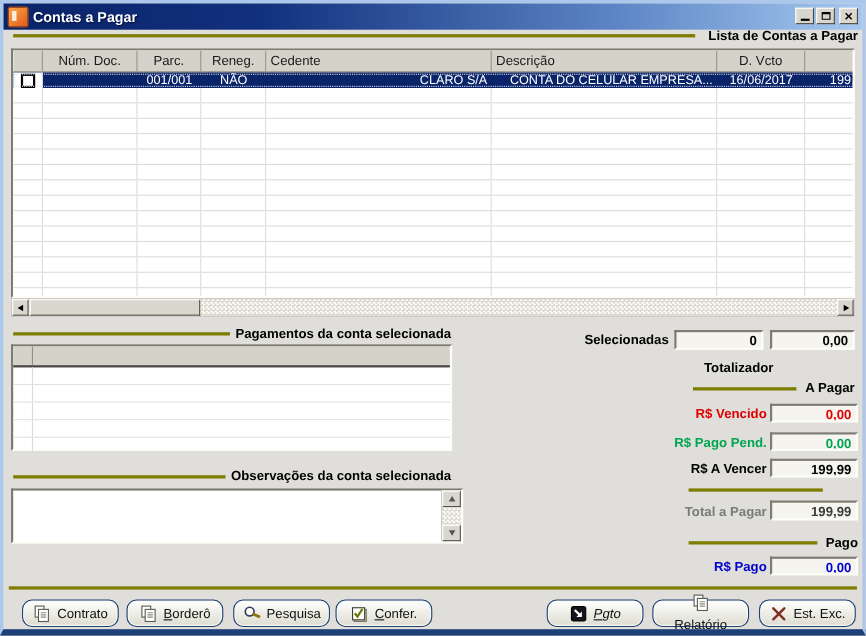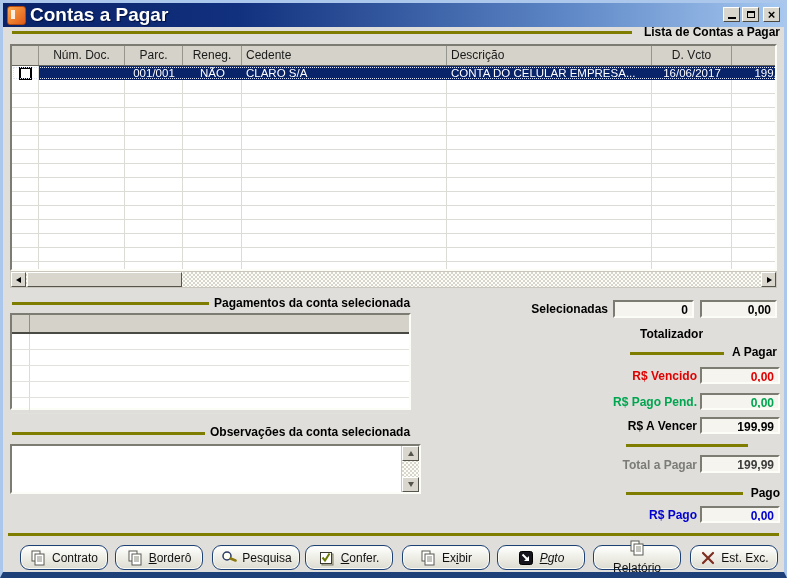--- a/index.html
+++ b/index.html
@@ -12,21 +12,21 @@
   
   .titlebar{
     position:absolute;left:0;top:0;right:0;height:24px;
     background:linear-gradient(90deg,#0a2368 0%,#11307e 30%,#5d87c6 72%,#a6c8f0 100%);
     display:flex;align-items:center;padding-left:4px;box-sizing:border-box;
   }
   .appicon{width:17px;height:17px;border-radius:3px;margin-right:4px;
     background:linear-gradient(135deg,#f9a64a,#e25a17);border:1px solid #b34a10;
     position:relative;flex:none;}
   .appicon::after{content:"";position:absolute;left:3px;top:3px;width:4px;height:9px;background:#fff;opacity:.85;}
-  .title-text{color:#fff;font-size:19px;font-weight:bold;text-shadow:1px 1px 1px #001040;}
+  .title-text{color:#fff;font-size:13px;font-weight:bold;text-shadow:1px 1px 1px #001040;}
   .wbtns{position:absolute;right:4px;top:4px;display:flex;gap:2px;}
   .wbtn{width:17px;height:15px;background:#d9d6cd;box-sizing:border-box;
     border:1px solid;border-color:#ffffff #4a4a42 #4a4a42 #ffffff;
     display:flex;align-items:center;justify-content:center;cursor:default;}
   .wbtn.close{margin-left:2px;}
   .glyph-min{width:8px;height:2px;background:#000;margin-top:7px;}
   .glyph-max{width:8px;height:7px;box-sizing:border-box;border:1px solid #000;border-top-width:2px;}
   .glyph-x{font-size:13px;font-weight:bold;color:#000;line-height:13px;}
   
   .oline{position:absolute;height:3px;background:#7f7d00;}
@@ -36,21 +36,21 @@
   #list-grid{position:absolute;left:7px;top:41px;width:767px;height:227px;}
   .grid-inner{position:absolute;inset:0;overflow:hidden;background:#fff;}
   .ghead{display:flex;background:#d5d2c9;border-bottom:1px solid #68685f;width:810px;}
   .hcell{flex:none;height:19px;line-height:19px;font-size:12px;color:#1a1a1a;
     box-sizing:border-box;border-right:1px solid #96968e;padding:0 4px;white-space:nowrap;overflow:hidden;}
   .hcell.l{text-align:left;}.hcell.c{text-align:center;}
   .srow{display:flex;height:14px;background:#0a246a;color:#fff;width:810px;
     outline:1px dotted #dfe4f2;outline-offset:-2px;}
   .scell{flex:none;font-size:11.5px;line-height:14px;box-sizing:border-box;padding:0 4px;
     white-space:nowrap;overflow:hidden;}
-  .scell.l{text-align:left;}.scell.c{text-align:center;}
+  .scell.l{text-align:right;}.scell.c{text-align:center;}
   .cbcell{flex:none;background:#fff;display:flex;align-items:center;justify-content:center;
     box-sizing:border-box;border-right:1px solid #dbdbd6;}
   .checkbox{width:9px;height:9px;border:2px solid #000;background:#fff;}
   .drow{display:flex;height:13px;border-bottom:1px solid #dcdcd7;width:810px;}
   .dcell{flex:none;height:100%;box-sizing:border-box;border-right:1px solid #dcdcd7;}
   
   .dither{background-image:conic-gradient(#fdfdf8 0 25%,#d8d5cc 0 50%,#fdfdf8 0 75%,#d8d5cc 0);background-size:4px 4px;}
   #hscroll{position:absolute;left:7px;top:268px;width:767px;height:17px;box-sizing:border-box;border:1px solid #c9c6be;}
   .sbtn{position:absolute;background:#d9d6cd;box-sizing:border-box;
     border:1px solid;border-color:#ffffff #55554e #55554e #ffffff;
@@ -408,58 +408,44 @@
     <span class="ticon">
         <svg width="16" height="16" viewBox="0 0 16 16">
           <rect x="3" y="4" width="11" height="11" fill="#cfcaaf" stroke="#7a7a6a"></rect>
           <rect x="1.5" y="2.5" width="11" height="11" fill="#fff" stroke="#3a3a30"></rect>
           <path d="M3.5 7.5 L6 10.5 L10.5 3.5" fill="none" stroke="#6b7a00" stroke-width="2"></path>
         </svg>
       </span>
     <span class="tlabel"><span></span><span class="ul">C</span><span>onfer.</span></span>
   </button>
 
-  <button class="tbtn" style="left:399px;">
+
+  <button class="tbtn" style="left:494px;font-style:italic;">
+    <span class="ticon">
+        <svg width="16" height="16" viewBox="0 0 16 16">
+          <rect x="1.5" y="1.5" width="13" height="13" rx="2" fill="#14141c" stroke="#000"></rect>
+          <line x1="4.5" y1="4.5" x2="9" y2="9" stroke="#fff" stroke-width="2"></line>
+          <path d="M11 11 L11 6 L6 11 Z" fill="#fff"></path>
+        </svg>
+      </span>
+    <span class="tlabel"><span></span><span class="ul">P</span><span>gto</span></span>
+  </button>
+
+  <button class="tbtn" style="left:590px;flex-direction:column;">
     <span class="ticon">
         <svg width="16" height="16" viewBox="0 0 16 16">
           <rect x="2" y="1" width="8" height="10" fill="#fff" stroke="#5a5a52"></rect>
           <rect x="5" y="4" width="9" height="11" fill="#fff" stroke="#5a5a52"></rect>
           <g stroke="#8a8a80" stroke-width="1">
             <line x1="7" y1="7" x2="12" y2="7"></line>
             <line x1="7" y1="9" x2="12" y2="9"></line>
             <line x1="7" y1="11" x2="12" y2="11"></line>
           </g>
         </svg>
       </span>
-    <span class="tlabel"><span>Ex</span><span class="ul">i</span><span>bir</span></span>
-  </button>
-
-  <button class="tbtn" style="left:494px;font-style:italic;">
-    <span class="ticon">
-        <svg width="16" height="16" viewBox="0 0 16 16">
-          <rect x="1.5" y="1.5" width="13" height="13" rx="2" fill="#14141c" stroke="#000"></rect>
-          <line x1="4.5" y1="4.5" x2="9" y2="9" stroke="#fff" stroke-width="2"></line>
-          <path d="M11 11 L11 6 L6 11 Z" fill="#fff"></path>
-        </svg>
-      </span>
-    <span class="tlabel"><span></span><span class="ul">P</span><span>gto</span></span>
-  </button>
-
-  <button class="tbtn" style="left:590px;flex-direction:column;">
-    <span class="ticon">
-        <svg width="16" height="16" viewBox="0 0 16 16">
-          <rect x="2" y="1" width="8" height="10" fill="#fff" stroke="#5a5a52"></rect>
-          <rect x="5" y="4" width="9" height="11" fill="#fff" stroke="#5a5a52"></rect>
-          <g stroke="#8a8a80" stroke-width="1">
-            <line x1="7" y1="7" x2="12" y2="7"></line>
-            <line x1="7" y1="9" x2="12" y2="9"></line>
-            <line x1="7" y1="11" x2="12" y2="11"></line>
-          </g>
-        </svg>
-      </span>
     <span class="tlabel"><span></span><span class="ul">R</span><span>elatório</span></span>
   </button>
 
   <button class="tbtn" style="left:687px;">
     <span class="ticon">
         <svg width="16" height="16" viewBox="0 0 16 16">
           <path d="M3 3 L13 13 M13 3 L3 13" stroke="#7e2e20" stroke-width="2.2" stroke-linecap="round" fill="none"></path>
         </svg>
       </span>
     <span class="tlabel"><span>Est. Exc.</span><span class="ul"></span><span></span></span>

